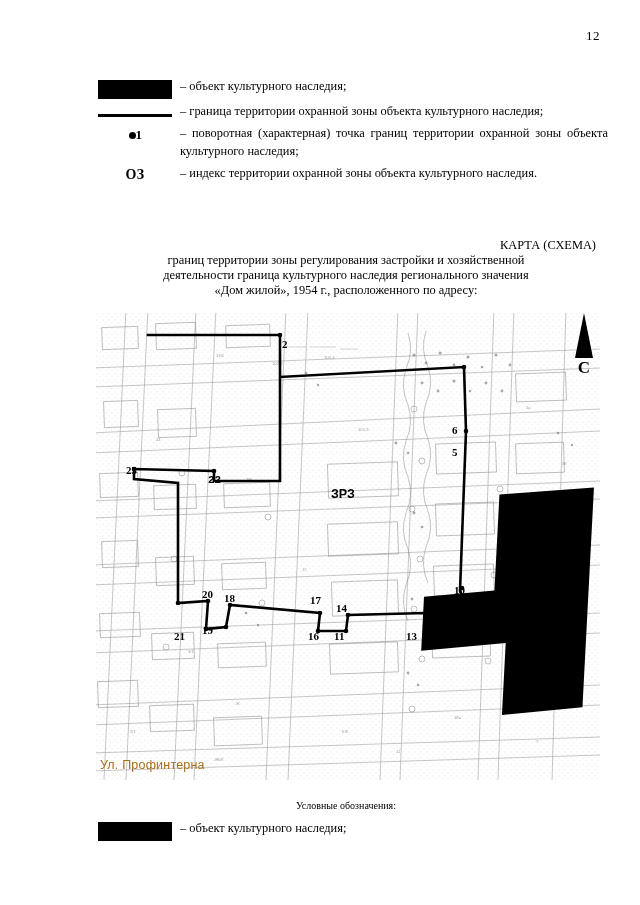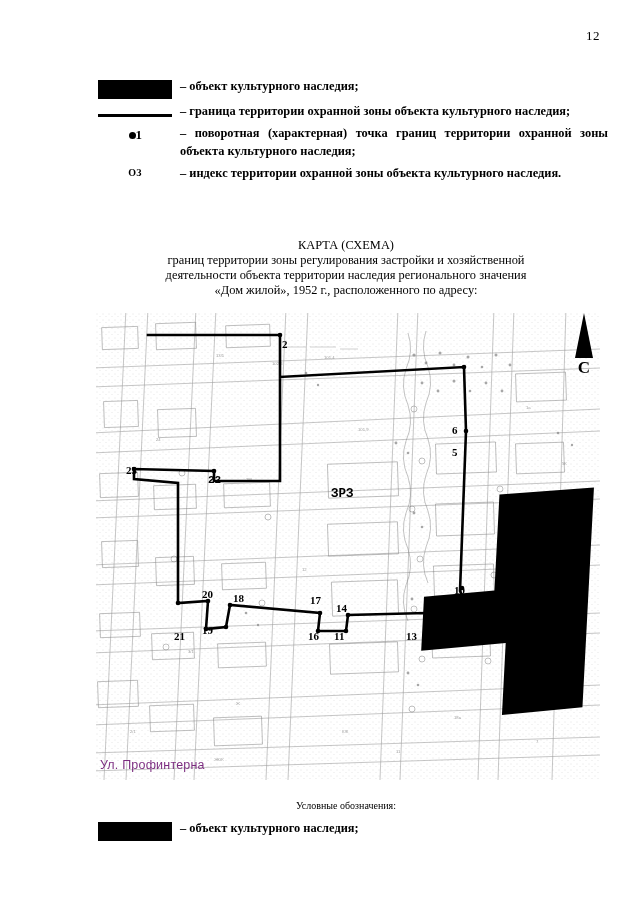--- a/index.html
+++ b/index.html
@@ -70,46 +70,45 @@
     width: 7px;
     height: 7px;
     border-radius: 50%;
     background: #000;
     vertical-align: middle;
     margin-right: 0px;
     position: relative;
     top: -1px;
   }
   .swatch-index {
-    font-size: 10px;
+    font-size: 14px;
     font-weight: bold;
     letter-spacing: .3px;
   }
   .legend-text {
     flex: 1 1 auto;
     font-size: 12.4px;
     line-height: 1.45;
     text-align: justify;
     text-justify: inter-word;
     padding-left: 6px;
-    font-weight: bold;
   }
   .legend-text.nojust { text-align: left; }
 
   
   .title-block {
     position: absolute;
     top: 238px;
     left: 96px;
     width: 500px;
     text-align: center;
     font-size: 12.4px;
     line-height: 1.22;
   }
-  .title-main { display: block; }
+  .title-main { display: block; text-align: right; }
   .title-line { display: block; text-align: center; }
 
   
   .map-frame {
     position: absolute;
     top: 313px;
     left: 96px;
     width: 504px;
     height: 467px;
     background: #ffffff;
@@ -139,32 +138,32 @@
     line-height: 1;
     margin-top: 1px;
   }
 
   .street-label {
     position: absolute;
     left: 100px;
     top: 758px;
     font-size: 12.5px;
     font-family: "Liberation Sans", sans-serif;
-    color: #701a75;
+    color: #a16207;
     letter-spacing: .2px;
     opacity: .92;
   }
 
   .zone-index-label {
     position: absolute;
     left: 331px;
     top: 487px;
     font-size: 12.5px;
     font-weight: bold;
-    font-family: Liberation Mono, monospace;
+    font-family: Liberation Sans, sans-serif;
   }
 
   
   .legend-bottom-title {
     position: absolute;
     top: 800px;
     left: 96px;
     width: 500px;
     text-align: center;
     font-size: 10px;
@@ -219,22 +218,22 @@
       <span class="swatch-index">ОЗ</span>
     </div>
     <div class="legend-text">– индекс территории охранной зоны объекта культурного наследия.</div>
   </div>
 
 </div>
 
 <div class="title-block">
   <span class="title-main">КАРТА (СХЕМА)</span>
   <span class="title-line">границ территории зоны регулирования застройки и хозяйственной</span>
-  <span class="title-line">деятельности объекта территории наследия регионального значения</span>
-  <span class="title-line">«Дом жилой», 1952 г., расположенного по адресу:</span>
+  <span class="title-line">деятельности граница культурного наследия регионального значения</span>
+  <span class="title-line">«Дом жилой», 1954 г., расположенного по адресу:</span>
 </div>
 
 <div class="map-frame">
   <svg class="map-svg" width="504" height="467" viewBox="0 0 504 467">
     <defs>
       <pattern id="hatchA" width="9" height="9" patternUnits="userSpaceOnUse" patternTransform="rotate(12)">
         <path d="M0 4.5 H9" stroke="#9a9a9a" stroke-width="0.5" fill="none"></path>
       </pattern>
       <pattern id="speck" width="6" height="6" patternUnits="userSpaceOnUse">
         <circle cx="1" cy="1" r="0.45" fill="#8d8d8d"></circle>
@@ -448,21 +447,21 @@
   <span class="vtx" style="left:356px; top:112px;">6</span>
   <span class="vtx" style="left:356px; top:134px;">5</span>
   <span class="vtx" style="left:358px; top:272px;">10</span>
   <span class="vtx" style="left:378px; top:312px;">11</span>
   <span class="vtx" style="left:338px; top:320px;">12</span>
   <span class="vtx" style="left:310px; top:318px;">13</span>
   <span class="vtx" style="left:240px; top:290px;">14</span>
   <span class="vtx" style="left:238px; top:318px;">11</span>
   <span class="vtx" style="left:212px; top:318px;">16</span>
   <span class="vtx" style="left:214px; top:282px;">17</span>
-  <span class="vtx" style="left:128px; top:280px;margin-left:9px;">18</span>
+  <span class="vtx" style="left:128px; top:280px;">18</span>
   <span class="vtx" style="left:106px; top:312px;">19</span>
   <span class="vtx" style="left:106px; top:276px;">20</span>
   <span class="vtx" style="left:78px;  top:318px;">21</span>
   <span class="vtx" style="left:112px; top:162px;font-family:Liberation Mono, monospace;">22</span>
   <span class="vtx" style="left:30px;  top:152px;">23</span>
 </div>
 
 <div class="zone-index-label">ЗРЗ</div>
 
 <div class="street-label">Ул. Профинтерна</div>

